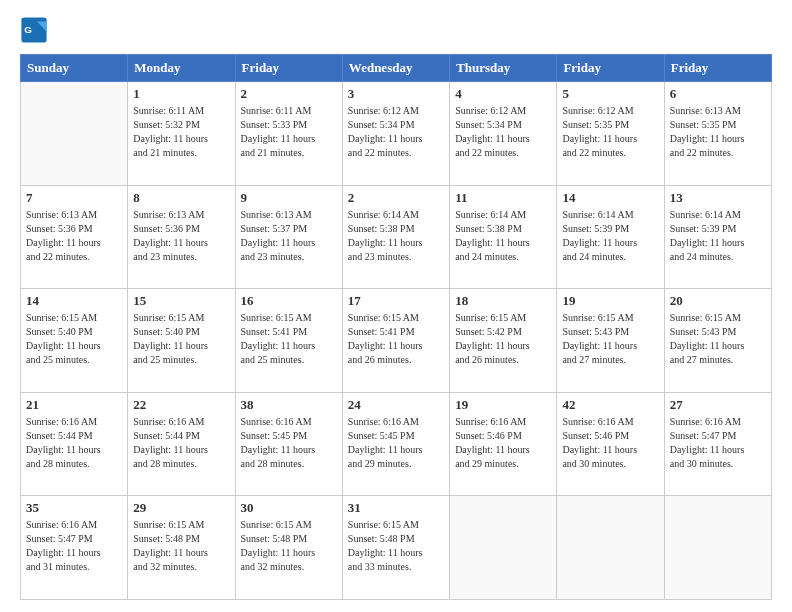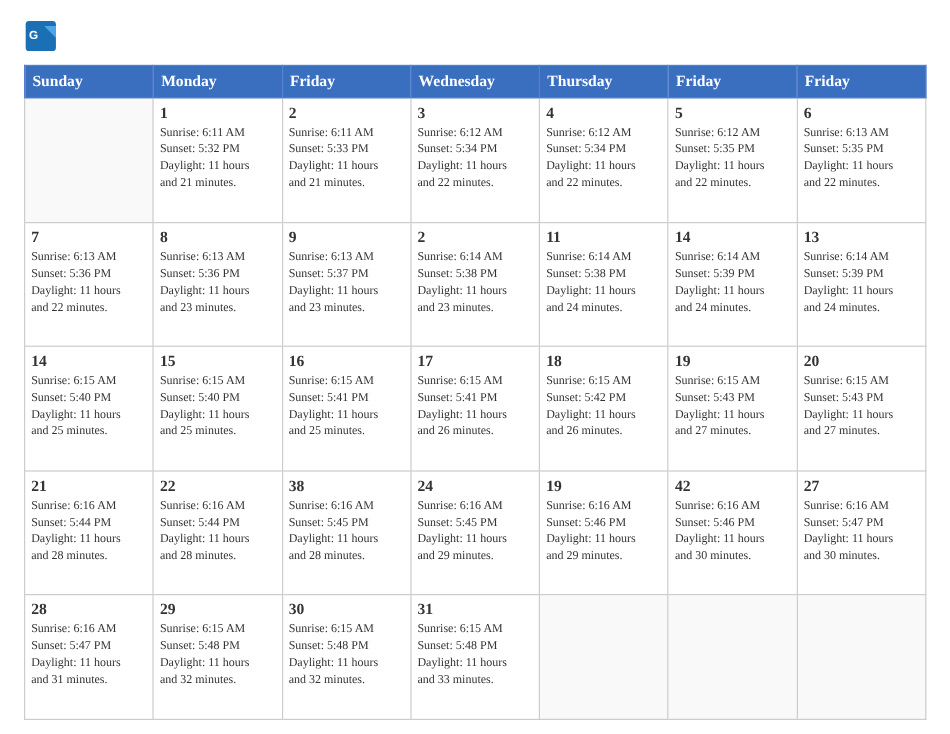--- a/index.html
+++ b/index.html
@@ -315,21 +315,21 @@
           <td>
             <span class="day-number">27</span>
             <div class="day-info" style="white-space: pre-line;">Sunrise: 6:16 AM
 Sunset: 5:47 PM
 Daylight: 11 hours
 and 30 minutes.</div>
           </td>
         </tr>
         <tr>
           <td>
-            <span class="day-number">28</span>
+            <span class="day-number">35</span>
             <div class="day-info" style="white-space: pre-line;">Sunrise: 6:16 AM
 Sunset: 5:47 PM
 Daylight: 11 hours
 and 31 minutes.</div>
           </td>
           <td>
             <span class="day-number">29</span>
             <div class="day-info" style="white-space: pre-line;">Sunrise: 6:15 AM
 Sunset: 5:48 PM
 Daylight: 11 hours

